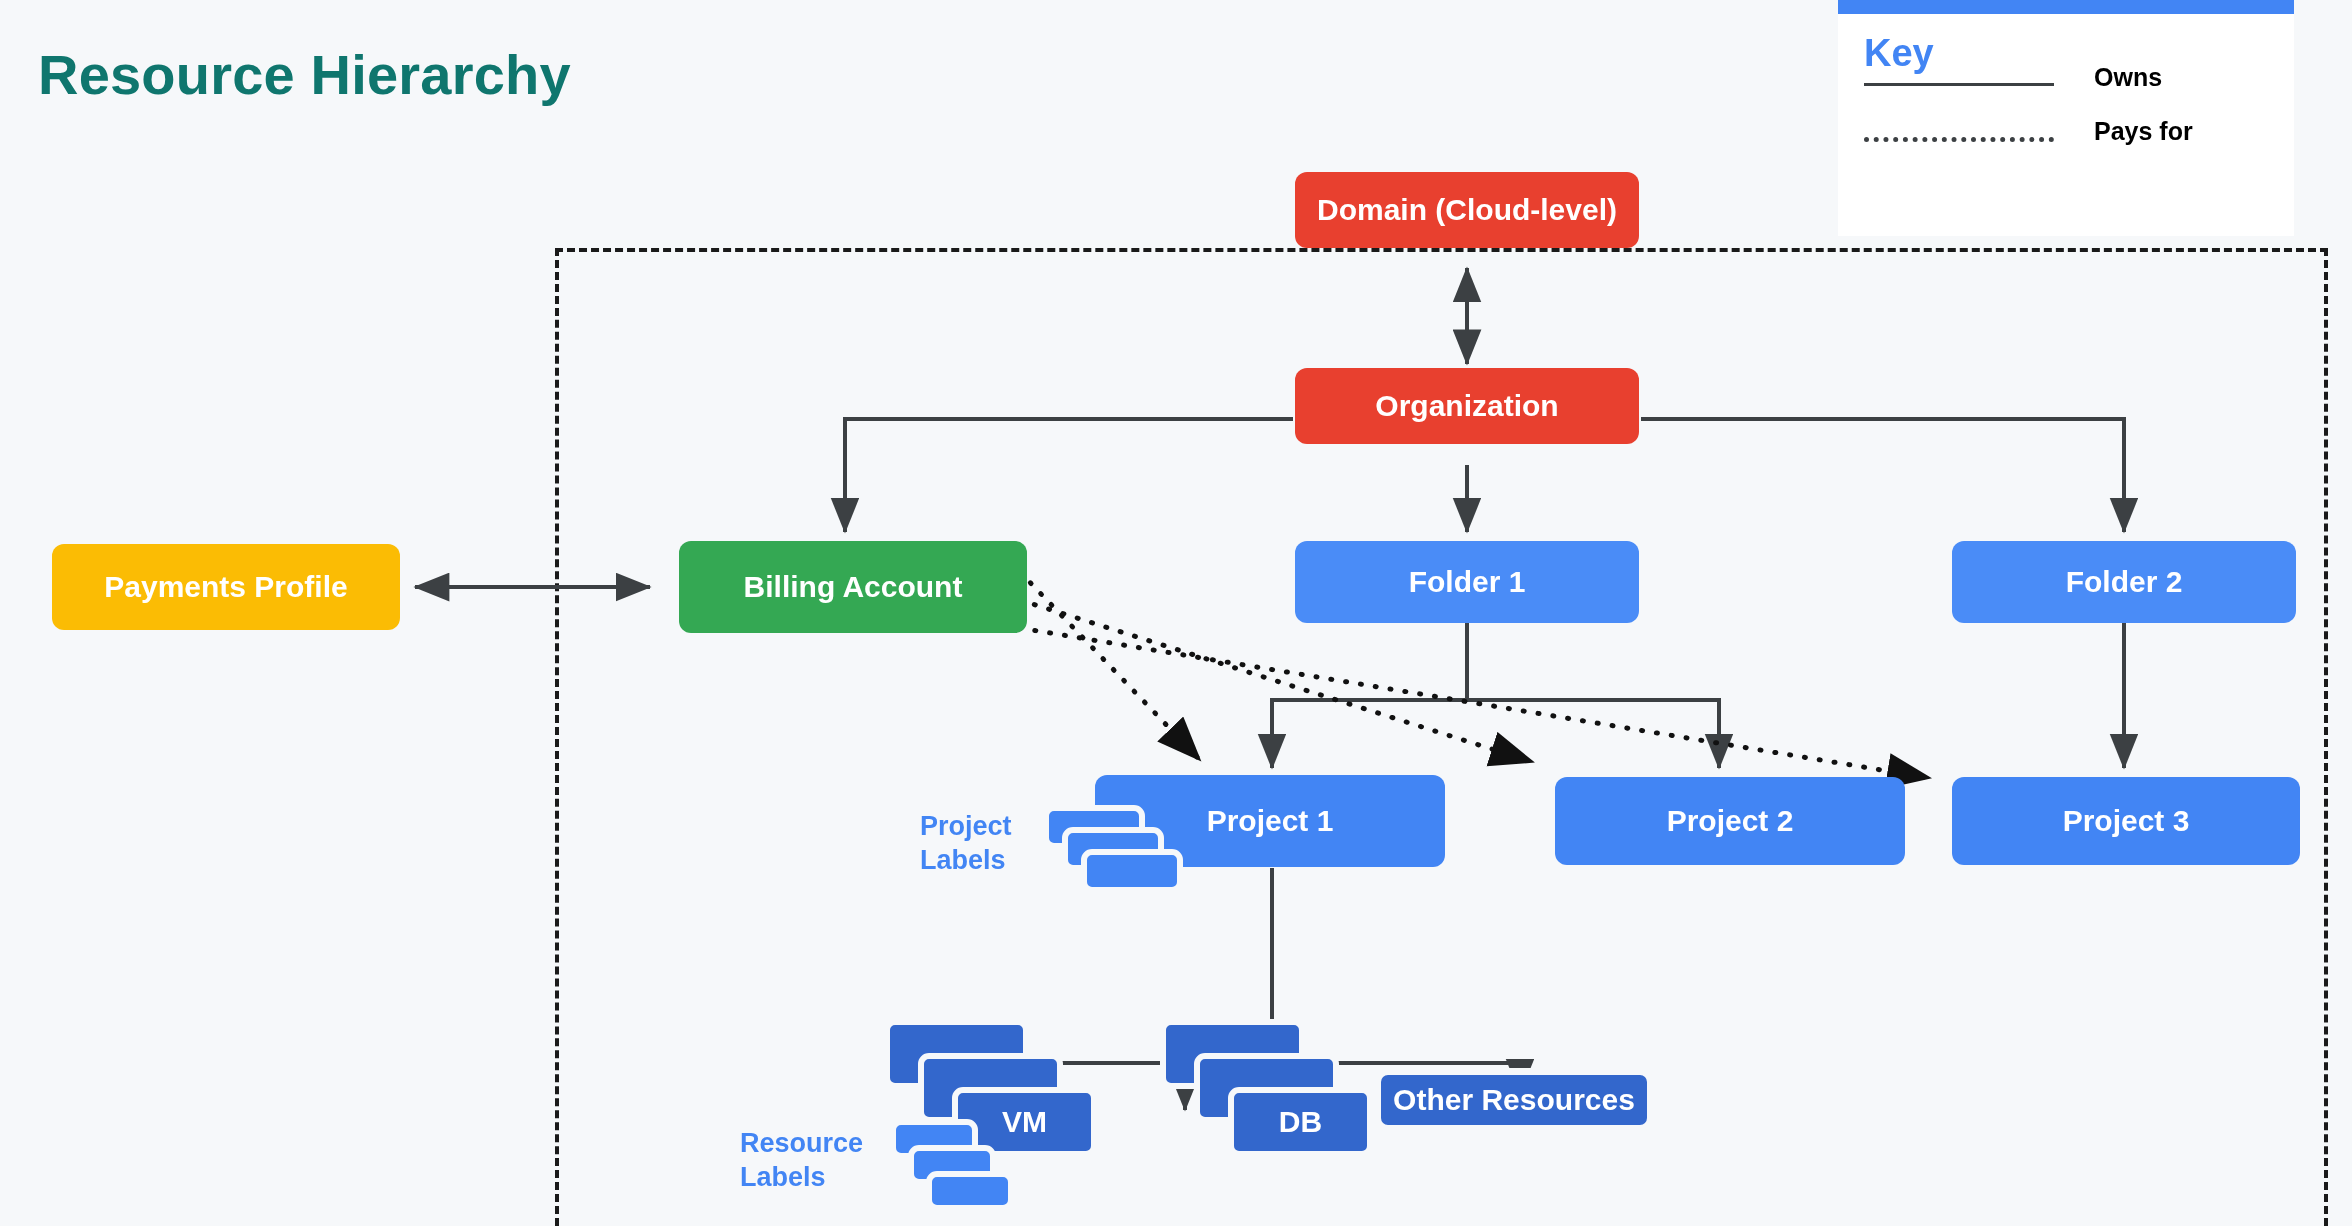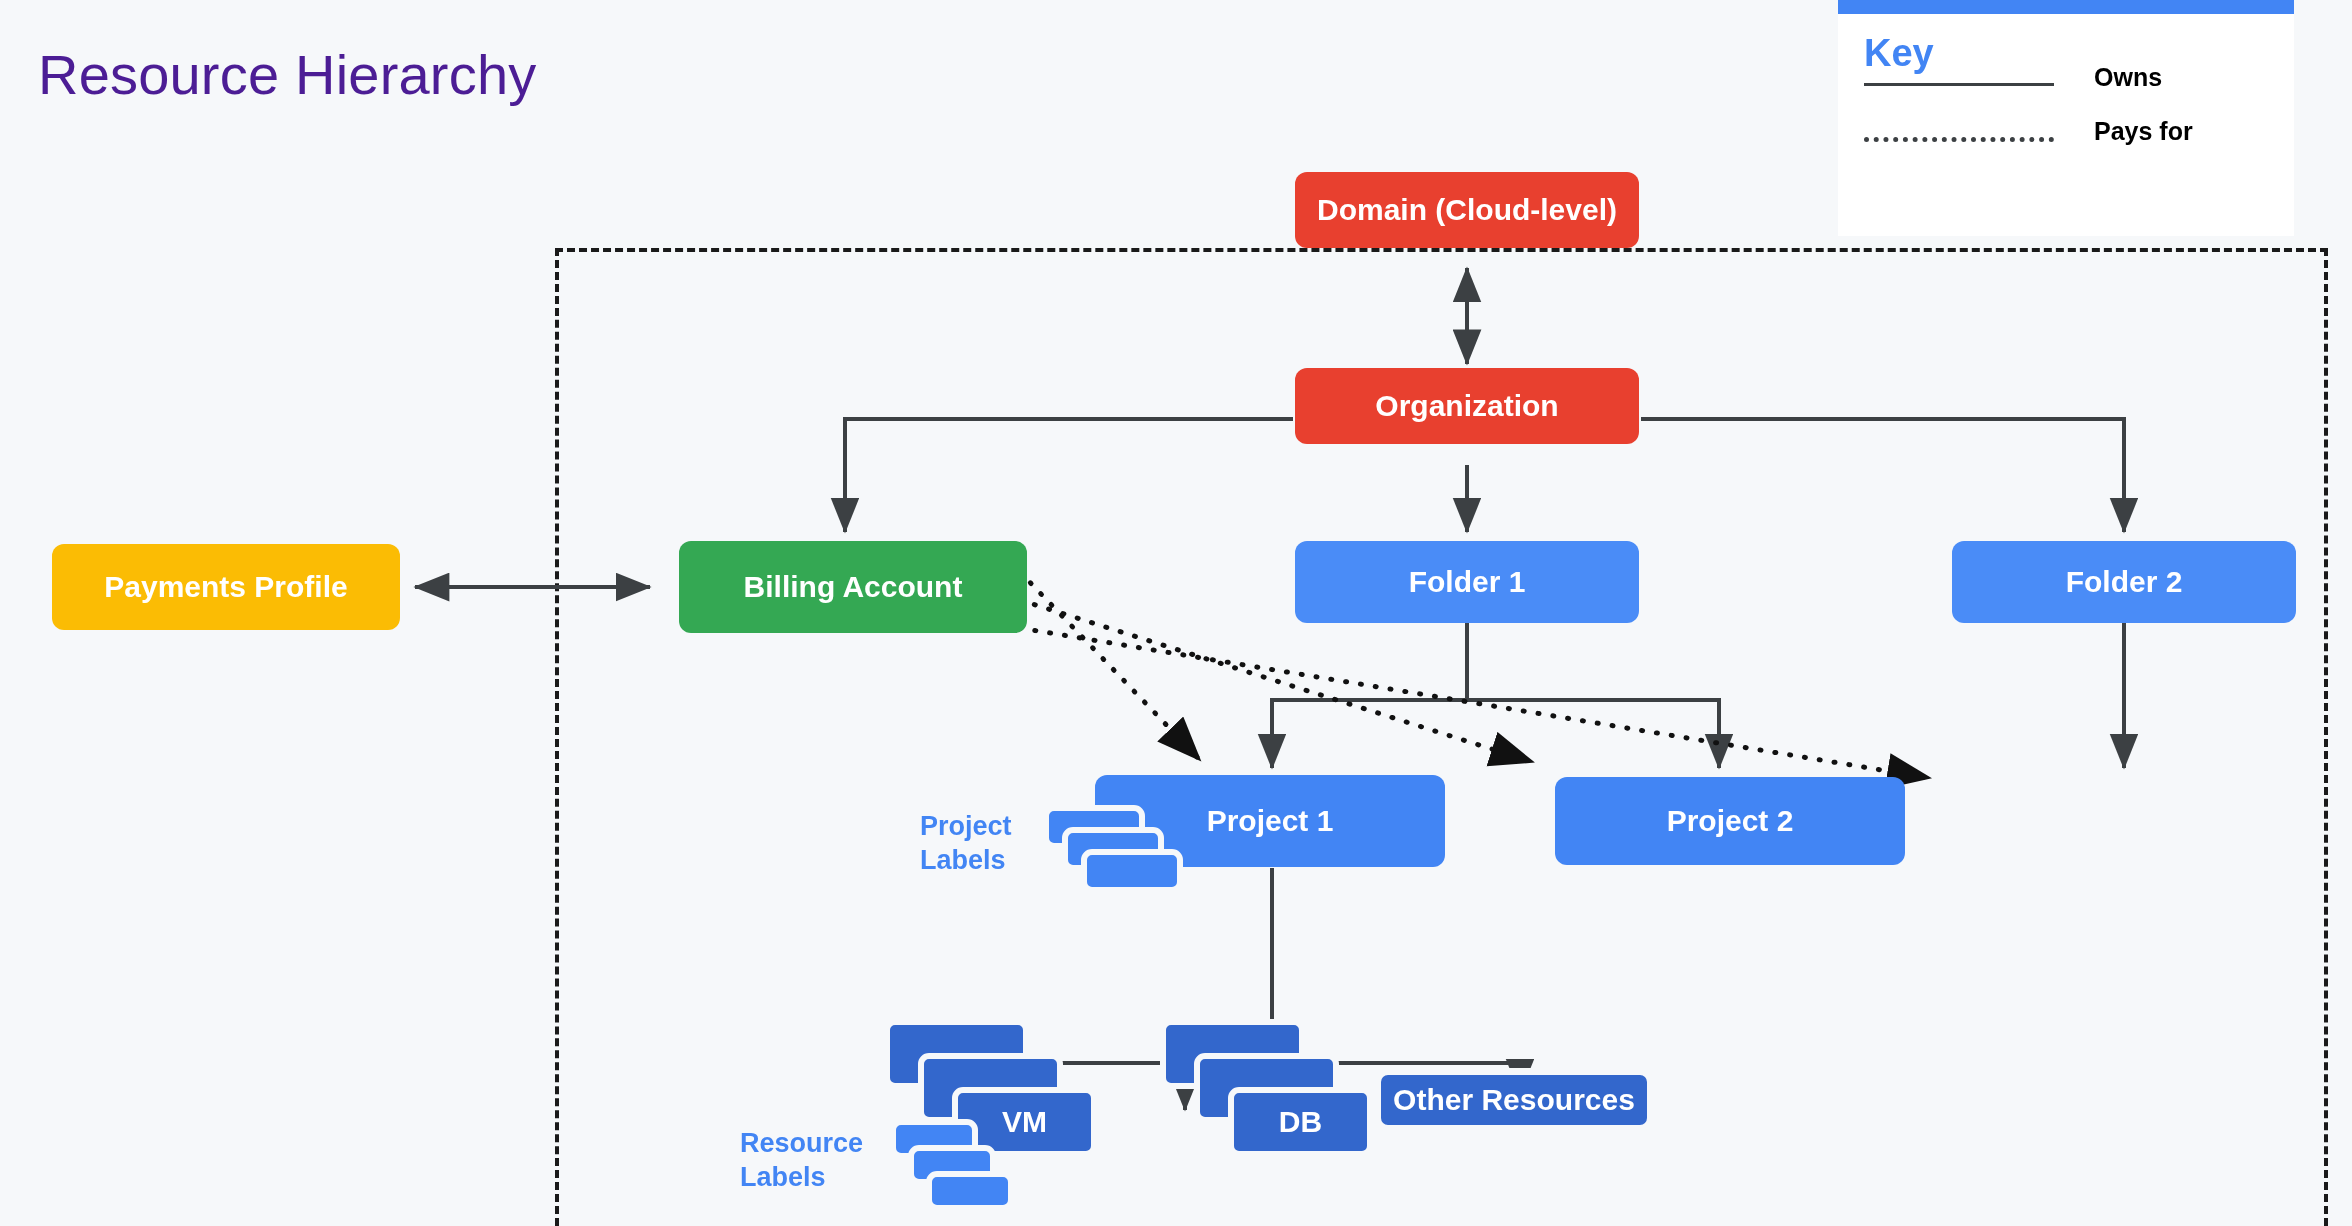--- a/index.html
+++ b/index.html
@@ -7,21 +7,21 @@
     width:2352px;height:1226px;
     background:#f6f8fa;
     font-family:"Liberation Sans", sans-serif;
     position:relative;overflow:hidden;
   }
   #stage{position:absolute;inset:0;}
   svg.wires{position:absolute;left:0;top:0;width:2352px;height:1226px;pointer-events:none;}
 
   .title{
     position:absolute;left:38px;top:42px;
-    font-size:56px;font-weight:400;color:#4c1d95;
+    font-size:56px;font-weight:700;color:#0f766e;
     letter-spacing:0.2px;white-space:nowrap;
   }
 
   
   .node{
     position:absolute;
     display:flex;align-items:center;justify-content:center;
     border-radius:12px;
     color:#ffffff;font-weight:bold;
     text-align:center;line-height:1.15;
@@ -165,20 +165,23 @@
   </div>
 
   <div class="node blue" style="left:1095px;top:775px;width:350px;height:92px;font-size:30px;">
     <span>Project 1</span>
   </div>
 
   <div class="node blue" style="left:1534px;top:777px;width:350px;height:88px;font-size:30px;margin-left:21px;">
     <span>Project 2</span>
   </div>
 
+  <div class="node blue" style="left:1952px;top:777px;width:348px;height:88px;font-size:30px;">
+    <span>Project 3</span>
+  </div>
 
   <div class="node darkblue" style="left:1374px;top:1068px;width:280px;height:64px;font-size:30px;">
     <span>Other Resources</span>
   </div>
 
   <div class="sidelabel" style="left:920px;top:810px;width:140px;">Project
 Labels</div>
   <div class="stack" style="left:1043px;top:805px;width:150px;height:90px;">
     <div class="card" style="left:0px;top:0px;width:102px;height:44px;"></div>
     <div class="card" style="left:19px;top:22px;width:102px;height:44px;"></div>

